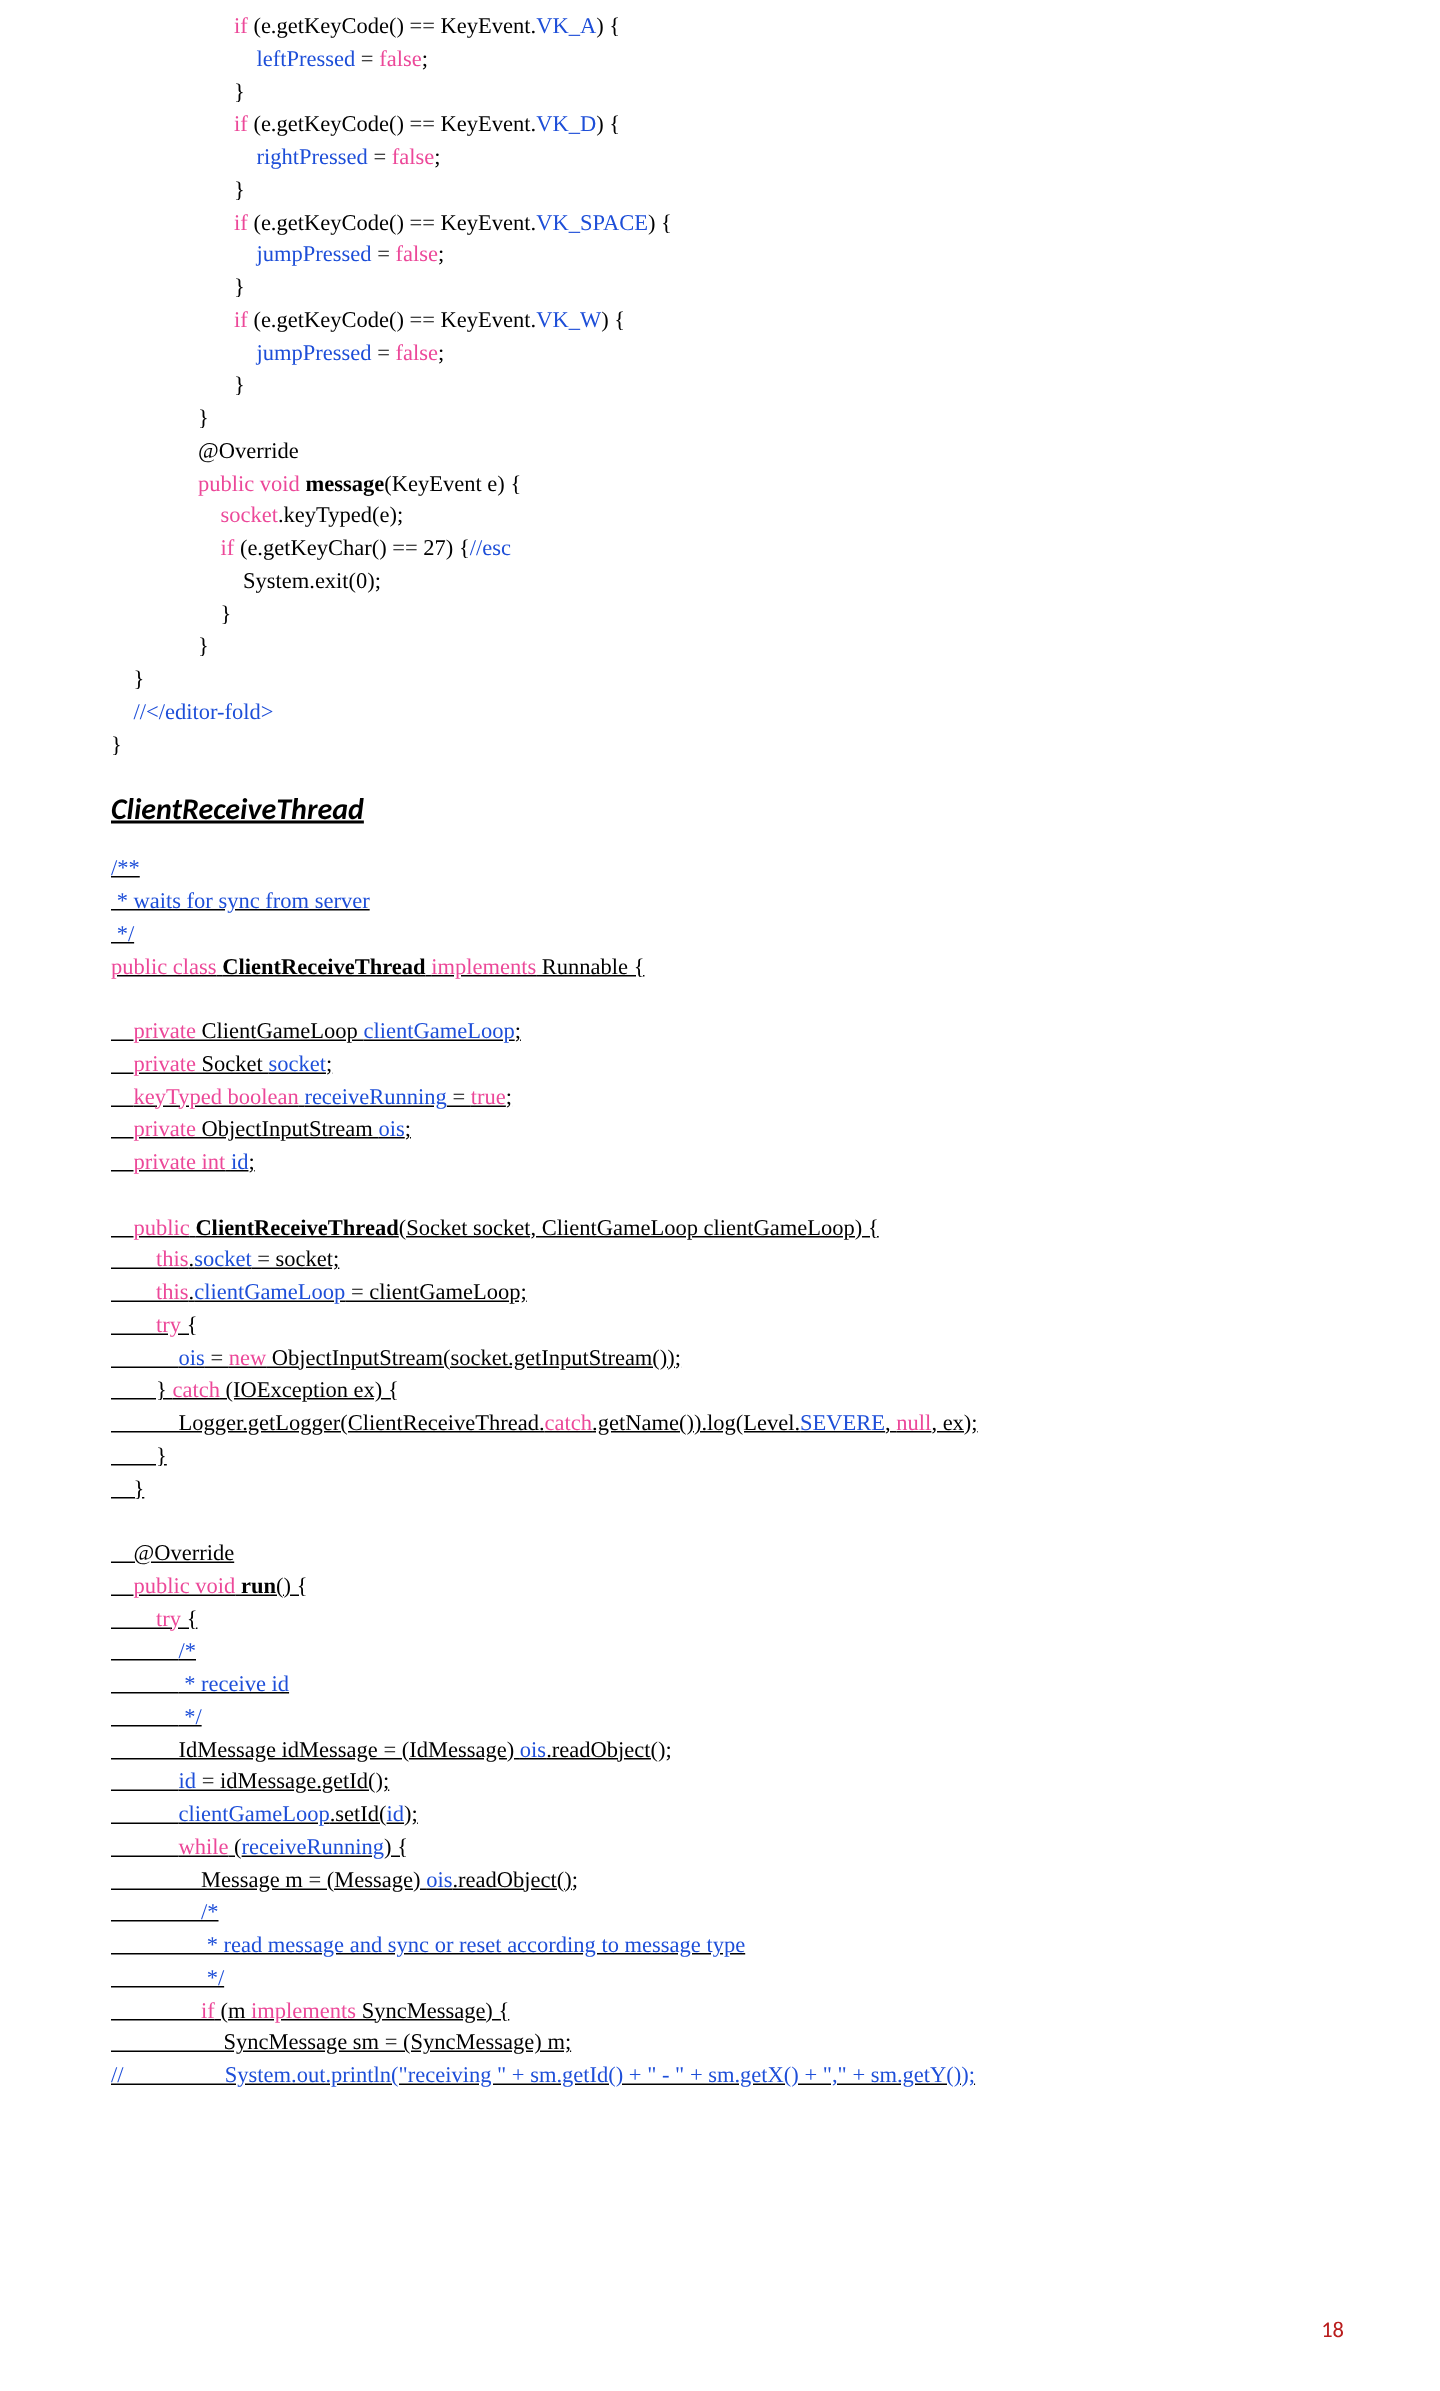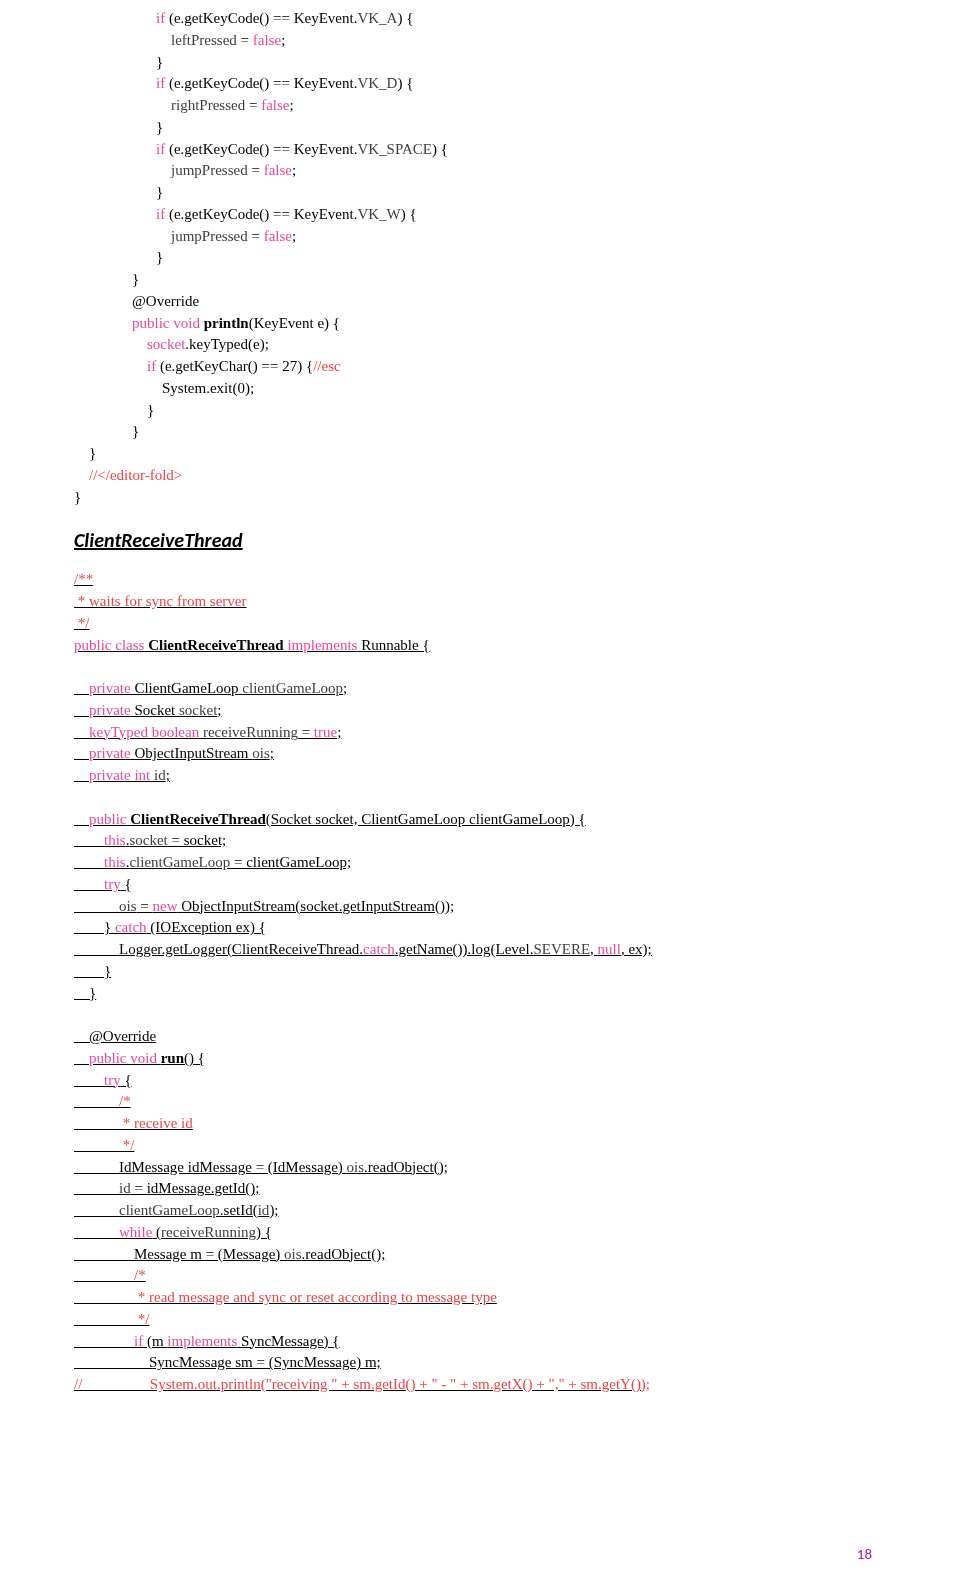--- a/index.html
+++ b/index.html
@@ -19,38 +19,38 @@
     box-sizing: border-box;
   }
   pre {
     margin: 0;
     font-family: "Times New Roman", Times, serif;
     white-space: pre;
     font-size: 15px;
     line-height: 1.45;
   }
   .kw { color: #ec4899; } 
-  .fld { color: #404040; } 
-  .cmt { color: #ef4444; } 
+  .fld { color: #1d4ed8; } 
+  .cmt { color: #1d4ed8; } 
   .heading {
     font-family: Calibri, "Segoe UI", Arial, sans-serif;
     font-size: 20px;
     font-style: italic;
     font-weight: bold;
     text-decoration: underline;
     margin: 18px 0 14px -34px;
     color: #000000;
   }
   .pagenum {
     position: absolute;
     bottom: 28px;
-    right: 88px;
+    right: 64px;
     font-family: Calibri, Arial, sans-serif;
     font-size: 15px;
-    color: #a21caf;
+    color: #b91c1c;
   }
 </style>
 </head>
 <body>
 
 <div class="page">
 
   <pre id="pre1a" style="margin-left:48px;"><span class="kw">if</span> (e.getKeyCode() == KeyEvent.<span class="fld">VK_A</span>) {
     <span class="fld">leftPressed</span> = <span class="kw">false</span>;
 }
@@ -58,21 +58,21 @@
     <span class="fld">rightPressed</span> = <span class="kw">false</span>;
 }
 <span class="kw">if</span> (e.getKeyCode() == KeyEvent.<span class="fld">VK_SPACE</span>) {
     <span class="fld">jumpPressed</span> = <span class="kw">false</span>;
 }
 <span class="kw">if</span> (e.getKeyCode() == KeyEvent.<span class="fld">VK_W</span>) {
     <span class="fld">jumpPressed</span> = <span class="kw">false</span>;
 }</pre>
   <pre id="pre1b" style="margin-left:24px;">}
 @Override
-<span class="kw">public void</span> <b>println</b>(KeyEvent e) {
+<span class="kw">public void</span> <b>message</b>(KeyEvent e) {
     <span class="kw">socket</span>.keyTyped(e);
     <span class="kw">if</span> (e.getKeyChar() == 27) {<span class="cmt">//esc</span>
         System.exit(0);
     }
 }</pre>
   <pre id="pre1c" style="margin-left:-34px;">    }
     <span class="cmt">//&lt;/editor-fold&gt;</span>
 }</pre>
 
   <div class="heading">ClientReceiveThread</div>

